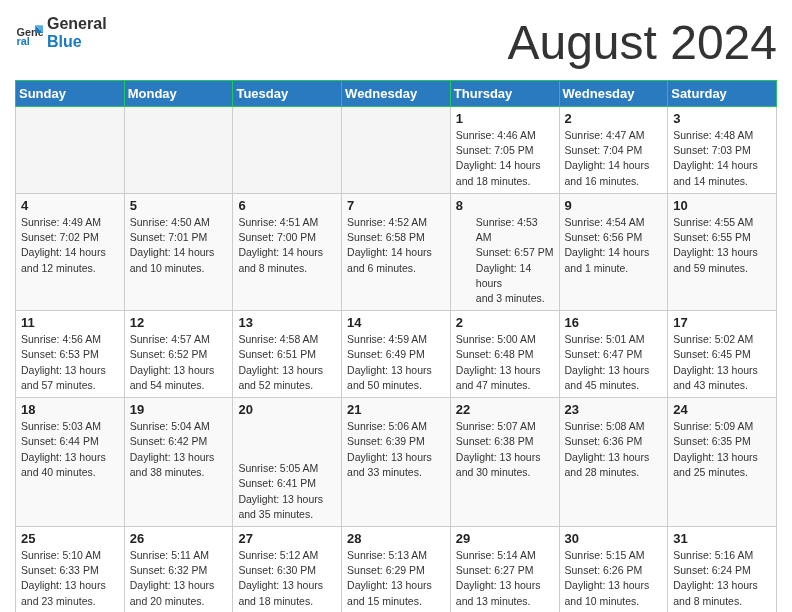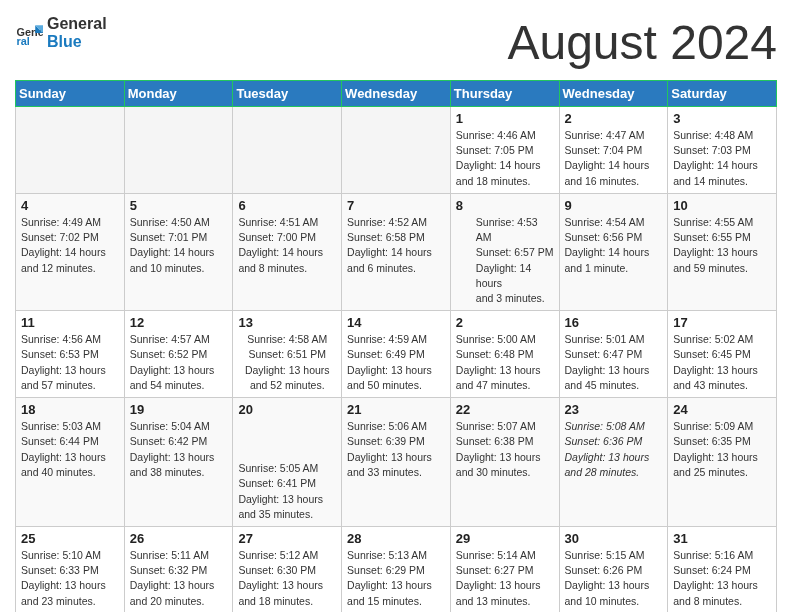--- a/index.html
+++ b/index.html
@@ -199,21 +199,21 @@
         </td>
         <td>
           <div class="day-number">12</div>
           <div class="day-info" style="white-space: pre-line;">Sunrise: 4:57 AM
 Sunset: 6:52 PM
 Daylight: 13 hours
 and 54 minutes.</div>
         </td>
         <td>
           <div class="day-number">13</div>
-          <div class="day-info" style="white-space: pre-line; text-align: center;">Sunrise: 4:58 AM
+          <div class="day-info" style="white-space: pre-line;">Sunrise: 4:58 AM
 Sunset: 6:51 PM
 Daylight: 13 hours
 and 52 minutes.</div>
         </td>
         <td>
           <div class="day-number">14</div>
           <div class="day-info" style="white-space: pre-line;">Sunrise: 4:59 AM
 Sunset: 6:49 PM
 Daylight: 13 hours
 and 50 minutes.</div>
@@ -271,21 +271,21 @@
         </td>
         <td>
           <div class="day-number">22</div>
           <div class="day-info" style="white-space: pre-line;">Sunrise: 5:07 AM
 Sunset: 6:38 PM
 Daylight: 13 hours
 and 30 minutes.</div>
         </td>
         <td>
           <div class="day-number">23</div>
-          <div class="day-info" style="white-space: pre-line; font-style: italic;">Sunrise: 5:08 AM
+          <div class="day-info" style="white-space: pre-line;">Sunrise: 5:08 AM
 Sunset: 6:36 PM
 Daylight: 13 hours
 and 28 minutes.</div>
         </td>
         <td>
           <div class="day-number">24</div>
           <div class="day-info" style="white-space: pre-line;">Sunrise: 5:09 AM
 Sunset: 6:35 PM
 Daylight: 13 hours
 and 25 minutes.</div>

